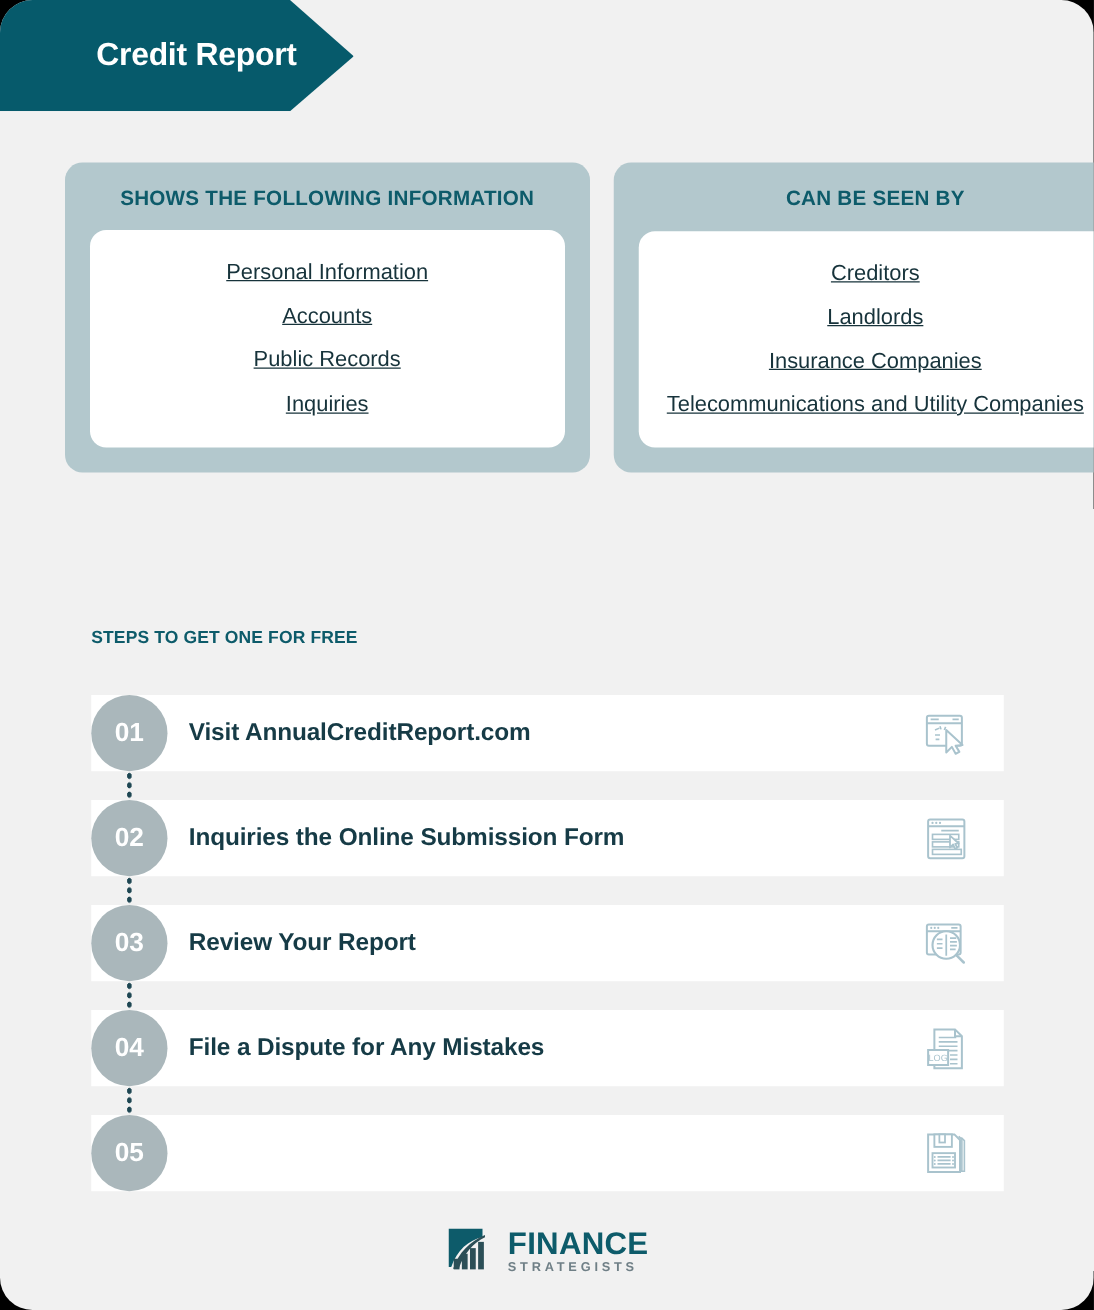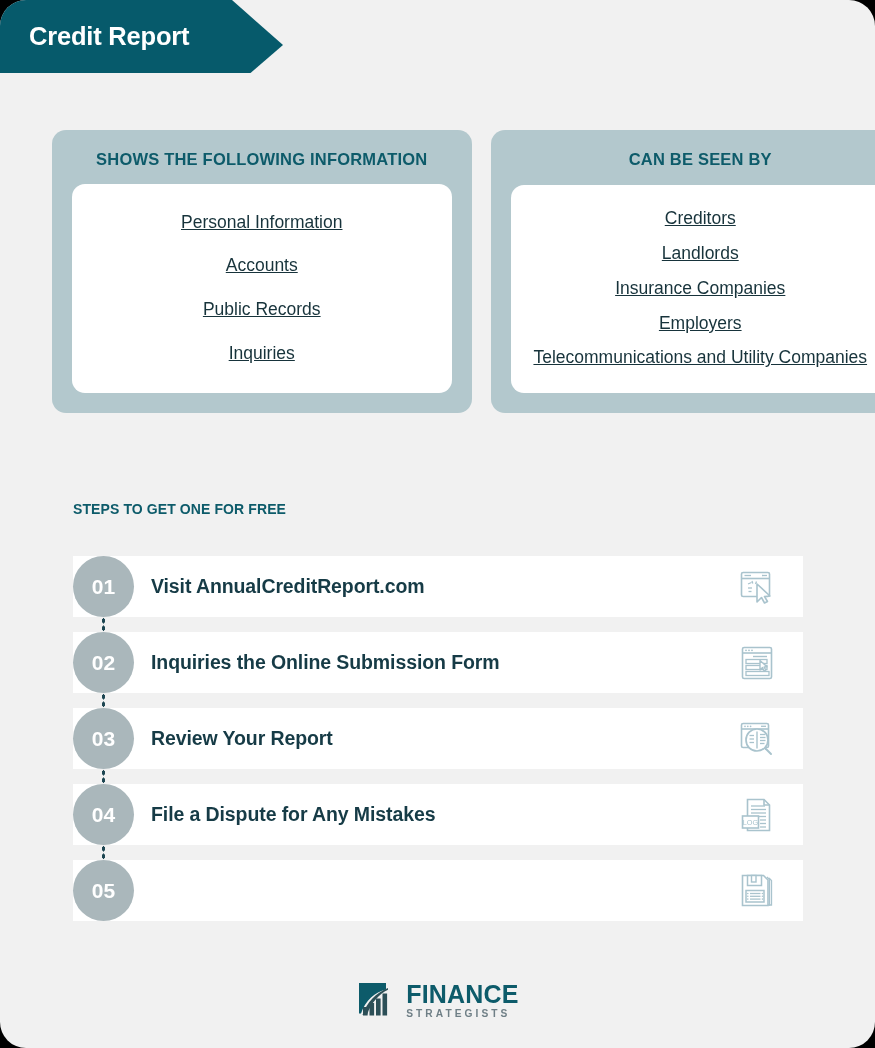--- a/index.html
+++ b/index.html
@@ -21,26 +21,27 @@
     border-radius: 26px;
     overflow: hidden;
   }
 
   
   #header-banner {
     position: absolute;
     top: 0;
     left: 0;
     width: 283px;
-    height: 73px;
+    height: 89px;
     background: #065a6b;
     -webkit-clip-path: polygon(0 0, 232px 0, 283px 45px, 232px 89px, 0 89px);
     clip-path: polygon(0 0, 232px 0, 283px 45px, 232px 89px, 0 89px);
     display: flex;
     align-items: center;
+    padding-left: 48px;
   }
   #header-title {
     color: #ffffff;
     font-size: 25.5px;
     font-weight: bold;
     letter-spacing: -0.2px;
     padding-left: 29px;
   }
 
   
@@ -104,21 +105,21 @@
   #steps-list {
     position: absolute;
     top: 556px;
     left: 73px;
     width: 730px;
   }
 
   .step-row {
     position: relative;
     height: 61px;
-    margin-bottom: 15px;
+    margin-bottom: 23px;
     display: flex;
     align-items: center;
   }
   .step-row:last-child { margin-bottom: 12px; text-align: center; }
 
   .step-strip {
     position: absolute;
     left: 0;
     top: 0;
     width: 730px;
@@ -226,21 +227,20 @@
         <div class="panel-item">Inquiries</div>
       </div>
     </div>
 
     <div class="info-panel">
       <div class="panel-heading">CAN BE SEEN BY</div>
       <div class="panel-body">
         <div class="panel-item">Creditors</div>
         <div class="panel-item">Landlords</div>
         <div class="panel-item">Insurance Companies</div>
-        <div class="panel-item">Employers</div>
         <div class="panel-item">Telecommunications and Utility Companies</div>
       </div>
     </div>
 
   </div>
 
   <div id="steps-heading">STEPS TO GET ONE FOR FREE</div>
 
   <div id="steps-list">
 

